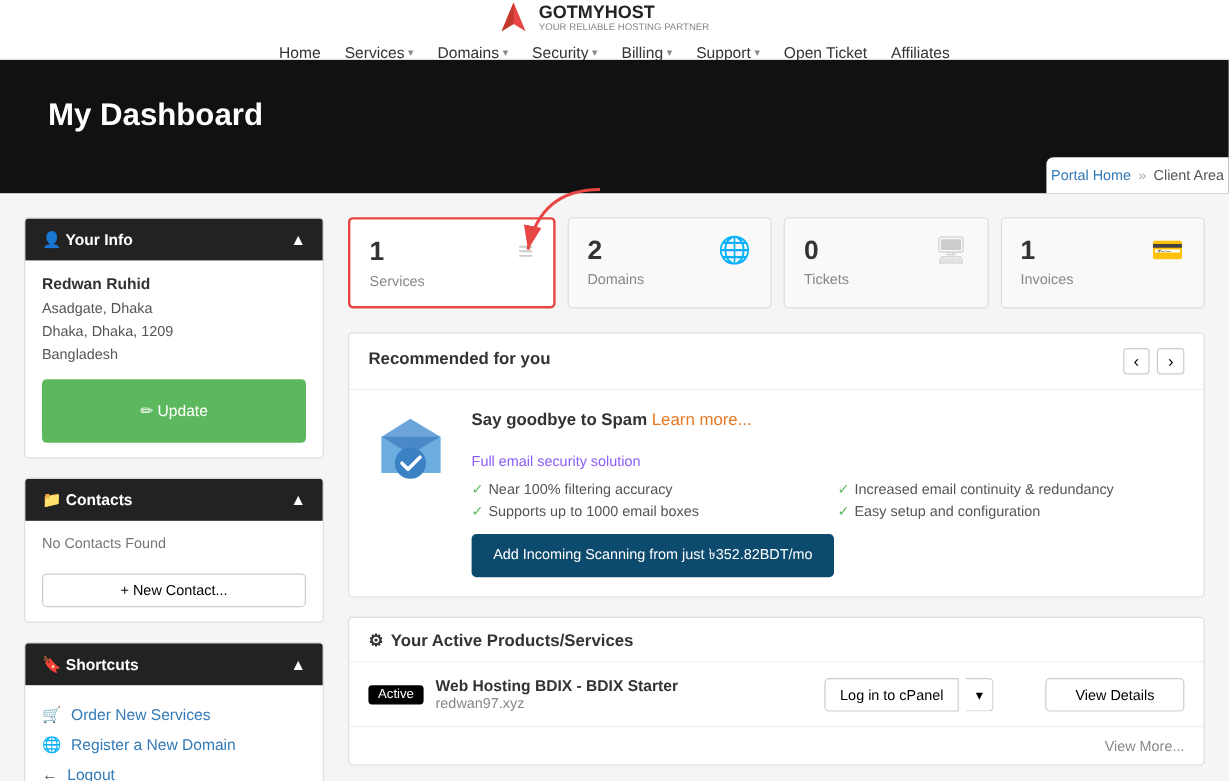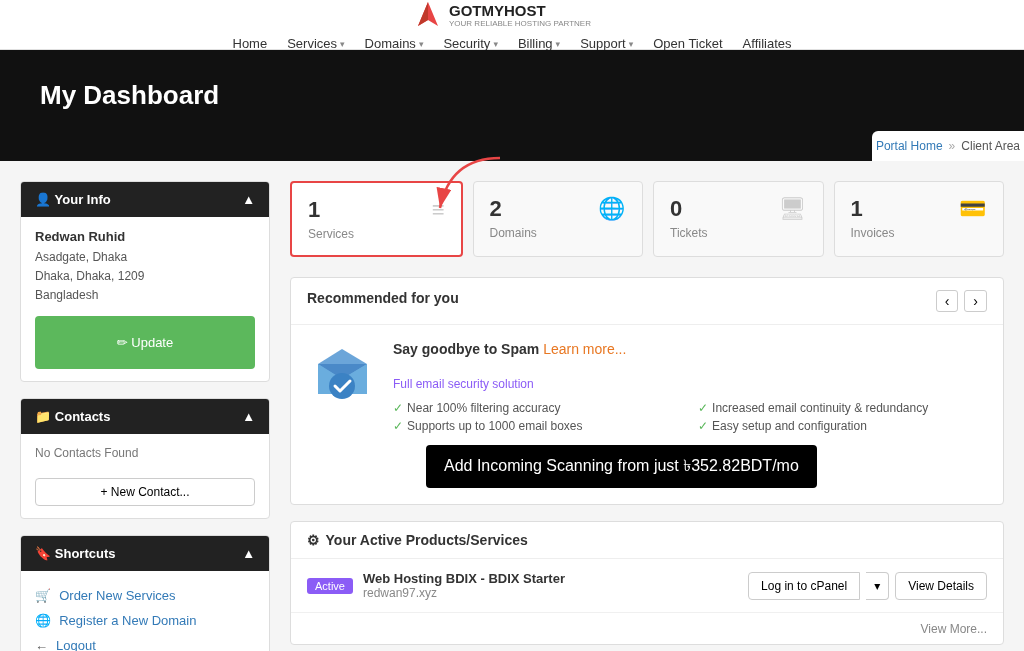--- a/index.html
+++ b/index.html
@@ -232,28 +232,27 @@
       display: grid;
       grid-template-columns: 1fr 1fr;
       gap: 4px 16px;
       font-size: 12px;
       color: #555;
       margin-bottom: 12px;
     }
     .rec-feature { display: flex; align-items: center; gap: 4px; }
     .check-icon { color: #5cb85c; }
     .btn-add-scan {
-      background: #000000;
+      background: #0c4a6e;
       color: #fff;
       border: none;
       padding: 8px 18px;
       border-radius: 4px;
       cursor: pointer;
-      font-size: 16px;
-      margin-left: 33px;
+      font-size: 12px;
     }
 
     
     .services-header {
       padding: 10px 16px;
       display: flex;
       align-items: center;
       justify-content: space-between;
       border-bottom: 1px solid #eee;
     }
@@ -269,21 +268,21 @@
       display: flex; align-items: center; gap: 6px;
     }
     .service-row {
       padding: 12px 16px;
       display: flex;
       align-items: center;
       justify-content: space-between;
       border-bottom: 1px solid #f0f0f0;
     }
     .badge-active {
-      background: #8b5cf6;
+      background: #000000;
       color: #fff;
       font-size: 11px;
       padding: 2px 8px;
       border-radius: 3px;
       margin-right: 10px;
     }
     .service-name { font-size: 13px; font-weight: bold; color: #333; }
     .service-domain { font-size: 12px; color: #888; }
     .service-actions { display: flex; align-items: center; gap: 6px; }
     .btn-cpanel {
@@ -299,24 +298,25 @@
       border: 1px solid #ccc;
       border-left: none;
       padding: 6px 8px;
       border-radius: 0 4px 4px 0;
       cursor: pointer;
       font-size: 12px;
     }
     .btn-view-details {
       background: #fff;
       border: 1px solid #ccc;
-      padding: 6px 12px;
-      border-radius: 4px;
-      cursor: pointer;
-      font-size: 12px;
+      padding: 6px 24px;
+      border-radius: 4px;
+      cursor: pointer;
+      font-size: 12px;
+      margin-left: 37px;
     }
     .view-more-row {
       padding: 8px 16px;
       text-align: right;
     }
     .view-more-link { color: #888; font-size: 12px; cursor: pointer; }
 
     
     .red-arrow {
       position: absolute;

